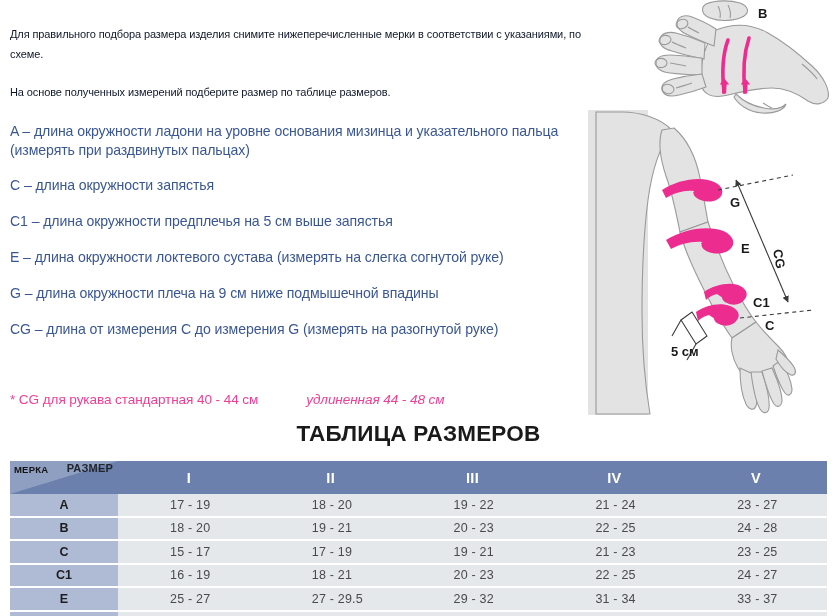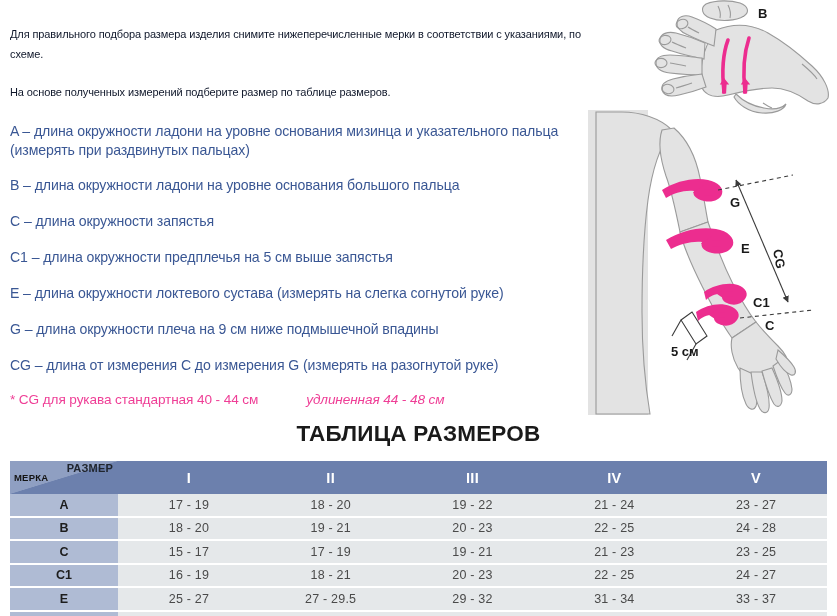--- a/index.html
+++ b/index.html
@@ -123,21 +123,21 @@
     right: 5px;
     top: 1px;
     font-size: 11px;
     font-weight: bold;
     color: #20252e;
     letter-spacing: 0.2px;
   }
   .corner-cell .lbl-merka {
     position: absolute;
     left: 4px;
-    bottom: 11px;
+    bottom: 19px;
     font-size: 9.5px;
     font-weight: bold;
     color: #141414;
     letter-spacing: 0.2px;
   }
 
   .size-table tbody td {
     height: 21.5px;
     font-size: 12.5px;
     padding: 0;
@@ -147,34 +147,34 @@
     background: #e5e8ea;
   }
   .size-table tbody td.row-label {
     background: #afbbd4;
     color: #1d1d1d;
     font-weight: bold;
     text-align: center;
     font-size: 12.5px;
   }
   .size-table tbody td.val {
-    text-align: center;
+    padding-left: 52px;
+    text-align: left;
     letter-spacing: 0.2px;
   }
   .size-table tbody tr:last-child td { border-bottom: 0; }
 </style>
 </head>
 <body>
 
 <div class="text-col">
   <p class="intro-para">Для правильного подбора размера изделия снимите нижеперечисленные мерки в соответствии с указаниями, по схеме.</p>
   <p class="intro-para second">На основе полученных измерений подберите размер по таблице размеров.</p>
 
   <p class="measure-item two-line">A – длина окружности ладони на уровне основания мизинца и указательного пальца (измерять при раздвинутых пальцах)</p>
-  <p class="measure-item">B – длина окружности ладони на уровне основания большого пальца</p>
   <p class="measure-item">C – длина окружности запястья</p>
   <p class="measure-item">C1 – длина окружности предплечья на 5 см выше запястья</p>
   <p class="measure-item">E – длина окружности локтевого сустава (измерять на слегка согнутой руке)</p>
   <p class="measure-item">G – длина окружности плеча на 9 см ниже подмышечной впадины</p>
   <p class="measure-item">CG – длина от измерения C до измерения G (измерять на разогнутой руке)</p>
 </div>
 
 <div class="note-row">
   <span>* CG для рукава  стандартная 40 - 44 см</span><span class="note-second">удлиненная 44 - 48 см</span>
 </div>

